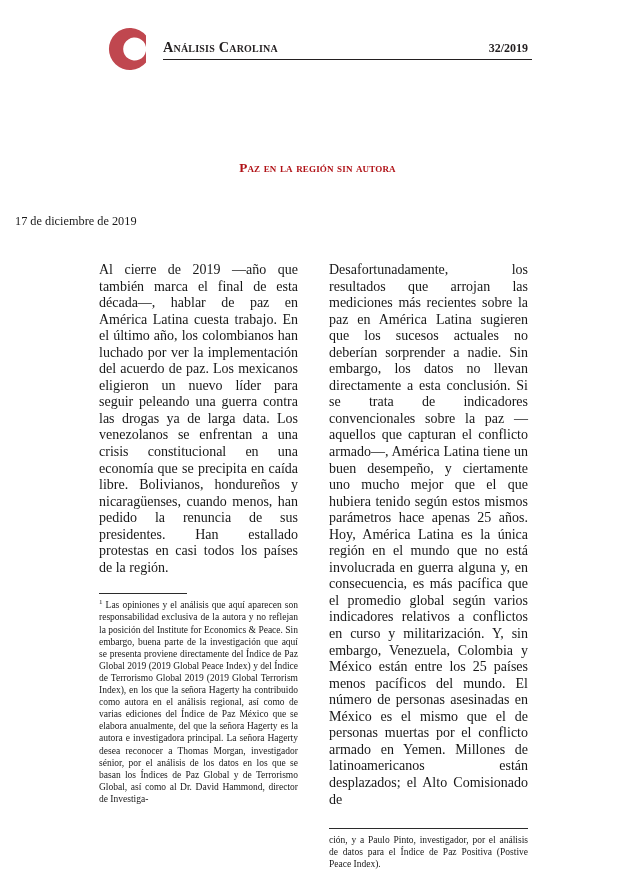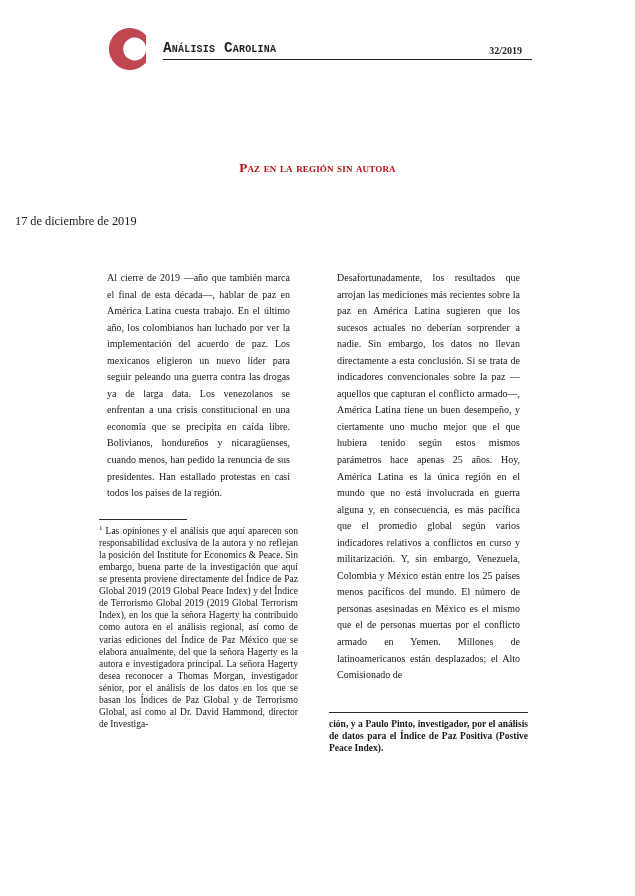--- a/index.html
+++ b/index.html
@@ -46,34 +46,34 @@
     left: 163px;
     top: 33px;
     width: 369px;
     height: 26px;
     border-bottom: 1.3px solid #231f20;
   }
   .header-title {
     position: absolute;
     left: 0;
     bottom: 3px;
-    font-family: Liberation Mono, monospace;
+    font-family: Liberation Serif, serif;
     font-weight: bold;
     font-size: 14.3px;
     letter-spacing: 0.2px;
     color: #231f20;
     font-variant: small-caps;
     white-space: nowrap;
   }
   .header-issue {
     position: absolute;
-    right: 10px;
+    right: 4px;
     bottom: 3px;
     font-weight: bold;
-    font-size: 10px;
+    font-size: 12px;
     color: #231f20;
     white-space: nowrap;
   }
 
   
   .doc-title {
     position: absolute;
     left: 0;
     top: 160px;
     width: 635px;
@@ -105,26 +105,26 @@
     position: absolute;
     left: 0;
     top: 214px;
     width: 627px;
     font-size: 12.3px;
     color: #1a1a1a;
     padding-left: 15px;
   }
 
   .body-text {
-    font-size: 10px;
+    font-size: 14px;
     line-height: 16.55px;
     text-align: justify;
     text-justify: inter-word;
     hyphens: manual;
-    margin: 8px;
+    margin: 0;
     color: #171717;
   }
 
   .footnote-rule {
     border: 0;
     border-top: 1px solid #2b2b2b;
     margin: 9px 0 5px 0;
     height: 0;
   }
   .footnote-rule.short { width: 44%; margin-left: 0; }
@@ -142,21 +142,21 @@
     font-size: 7px;
     vertical-align: super;
     line-height: 0;
   }
 
   
   .left-stack { position: absolute; left: 99px; top: 262px; width: 199px; }
   .right-stack { position: absolute; left: 329px; top: 262px; width: 199px; }
 
   .fn-block-left  { margin-top: 17px; }
-  .fn-block-right { margin-top: 28px; font-weight: bold; }
+  .fn-block-right { margin-top: 20px; }
 
   
   .footer {
     position: absolute;
     left: 0;
     top: 820px;
     width: 635px;
     height: 76px;
   }
 </style>

